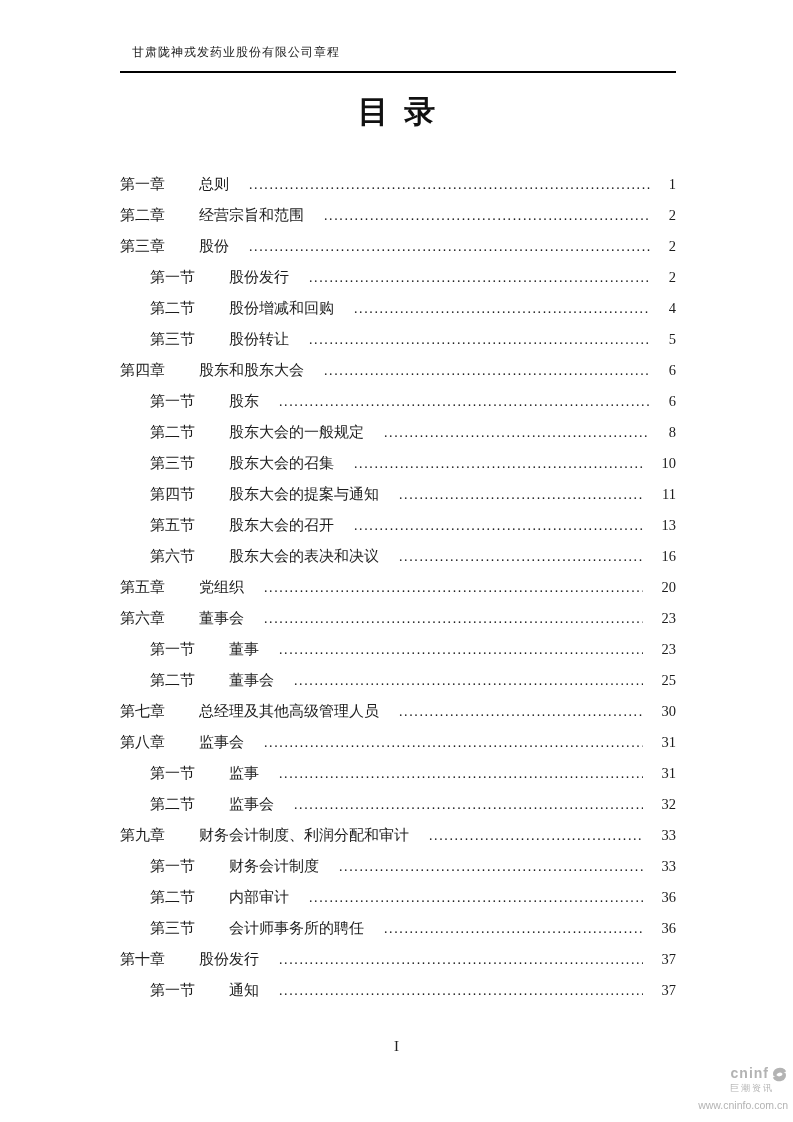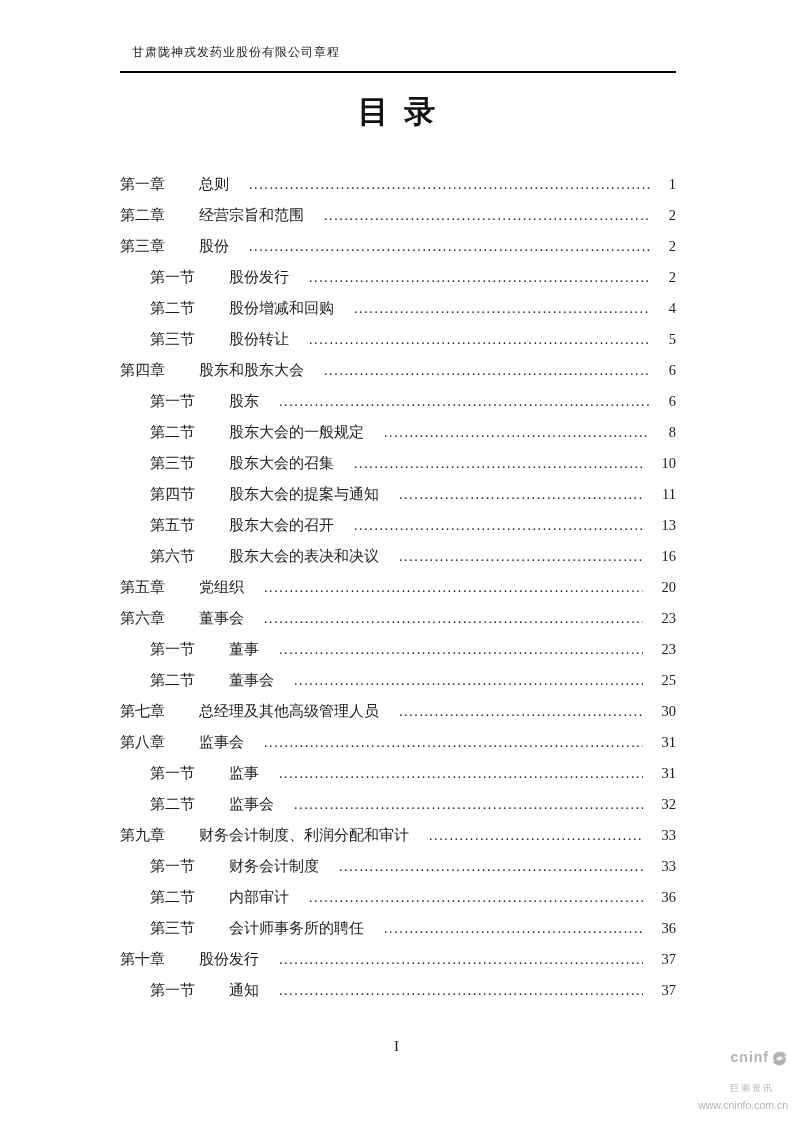--- a/index.html
+++ b/index.html
@@ -89,21 +89,21 @@
     align-items: flex-end;
     justify-content: flex-end;
     gap: 2px;
   }
   .wm-logo-text {
     font-weight: bold;
     font-size: 14px;
     letter-spacing: 1px;
   }
   .wm-logo-icon { display: inline-block; width: 17px; height: 15px; }
-  .wm-brand { font-size: 9px; letter-spacing: 2px; margin-top: 18px; padding-right: 14px; }
+  .wm-brand { font-size: 9px; letter-spacing: 2px; margin-top: 2px; padding-right: 14px; }
   .wm-url { font-size: 10.5px; margin-top: 7px; }
 </style>
 </head>
 <body>
 
 <div class="page">
 
   <div class="doc-header">甘肃陇神戎发药业股份有限公司章程</div>
   <div class="header-rule"></div>
 

